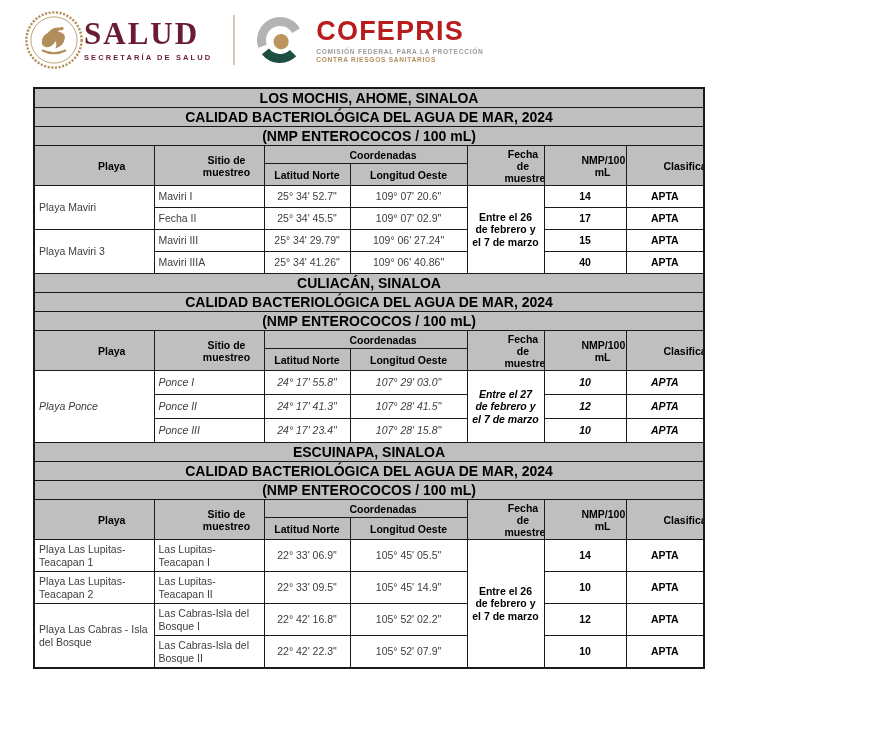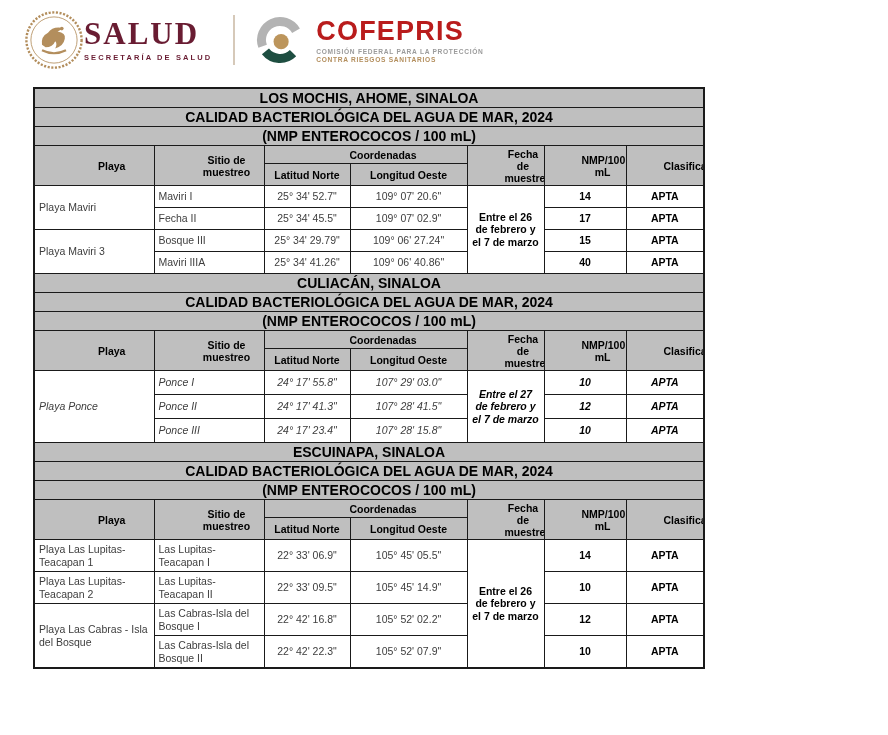--- a/index.html
+++ b/index.html
@@ -185,21 +185,21 @@
           </tr>
           <tr class="sec-0">
             <td class="dcell">Fecha II</td>
             <td class="dcell c">25° 34' 45.5"</td>
             <td class="dcell c">109° 07' 02.9"</td>
             <td class="dcell c b">17</td>
             <td class="dcell c b">APTA</td>
           </tr>
           <tr class="sec-0">
             <td rowspan="2" class="dcell">Playa Maviri 3</td>
-            <td class="dcell">Bosque III</td>
+            <td class="dcell">Maviri III</td>
             <td class="dcell c">25° 34' 29.79"</td>
             <td class="dcell c">109° 06' 27.24"</td>
             <td class="dcell c b">15</td>
             <td class="dcell c b">APTA</td>
           </tr>
           <tr class="sec-0">
             <td class="dcell">Maviri IIIA</td>
             <td class="dcell c">25° 34' 41.26"</td>
             <td class="dcell c">109° 06' 40.86"</td>
             <td class="dcell c b">40</td>

